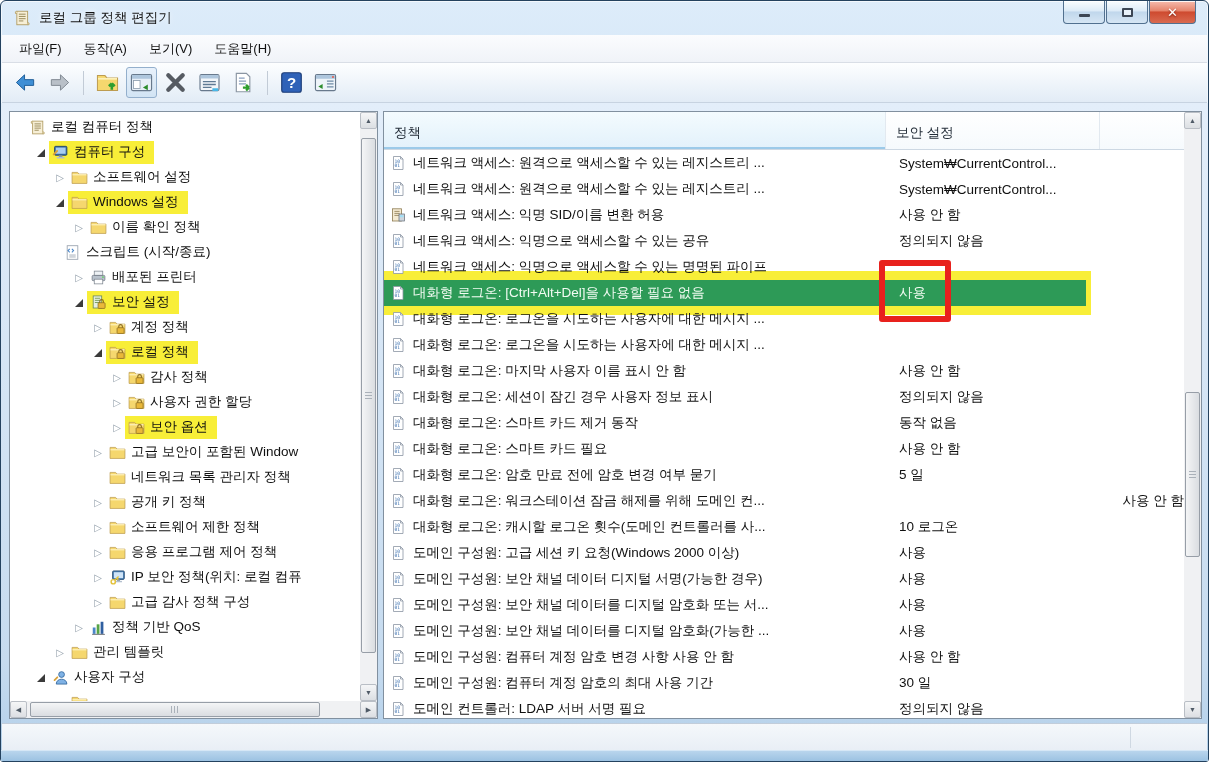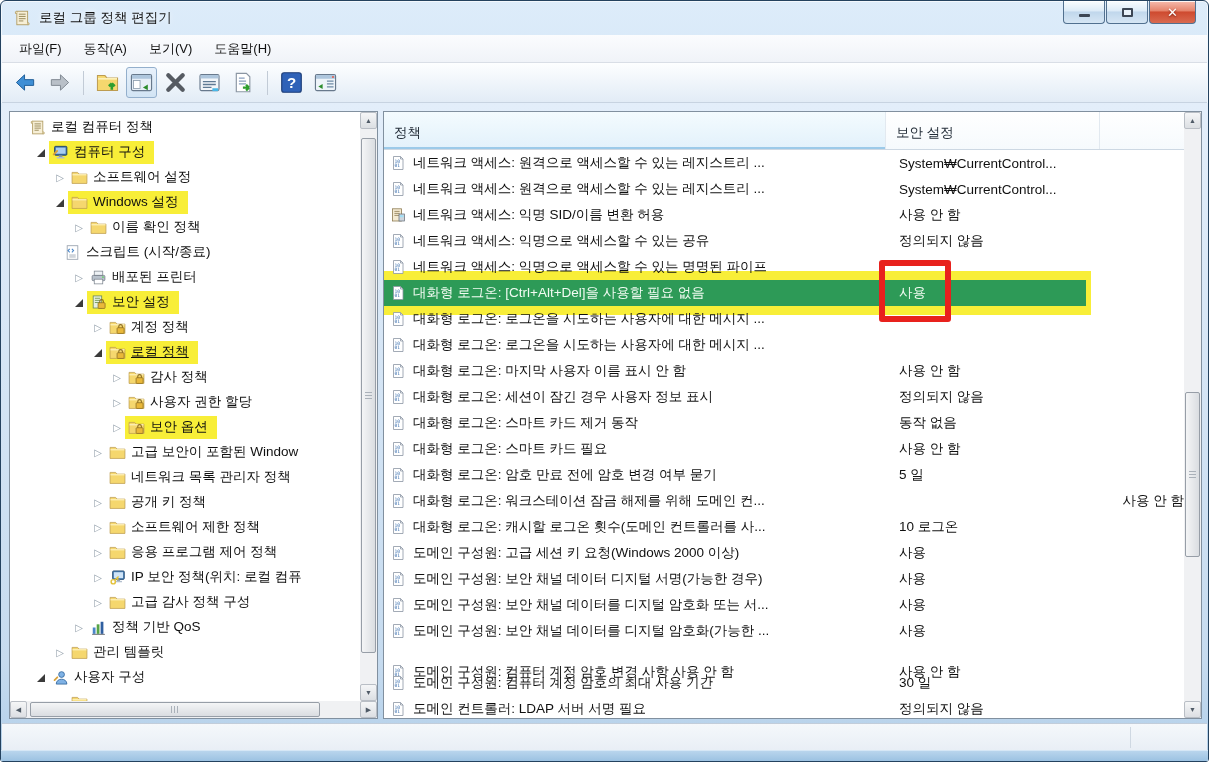--- a/index.html
+++ b/index.html
@@ -305,21 +305,21 @@
               <svg xmlns="http://www.w3.org/2000/svg" viewBox="0 0 16 16">
                 <path d="M1 3.2h5.2l1.4 1.6H15v8.8H1z" fill="#f5d76e" stroke="#bd9c50" stroke-width=".7"></path>
                 <path d="M1.4 5.4h13.2" stroke="#fdf0b8" stroke-width="1.2"></path>
                 <rect x="7.6" y="8.2" width="6.6" height="5.4" rx="0.8" fill="#e9b83a" stroke="#8a6a1e" stroke-width=".7"></rect>
                 <path d="M9.2 8.2V7a1.7 1.7 0 013.4 0v1.2" fill="none" stroke="#8a6a1e" stroke-width="1"></path>
               </svg>
             </span>
             <span class="tlabel">계정 정책</span>
           </span>
         </div>
-        <div class="trow" style="padding-left: 80px; text-decoration: underline;">
+        <div class="trow" style="padding-left: 80px;">
           <span class="exp exp-open"></span>
           <span class="hlwrap hl">
             <span class="ticon">
               <svg xmlns="http://www.w3.org/2000/svg" viewBox="0 0 16 16">
                 <path d="M1 3.2h5.2l1.4 1.6H15v8.8H1z" fill="#f5d76e" stroke="#bd9c50" stroke-width=".7"></path>
                 <path d="M1.4 5.4h13.2" stroke="#fdf0b8" stroke-width="1.2"></path>
                 <rect x="7.6" y="8.2" width="6.6" height="5.4" rx="0.8" fill="#e9b83a" stroke="#8a6a1e" stroke-width=".7"></rect>
                 <path d="M9.2 8.2V7a1.7 1.7 0 013.4 0v1.2" fill="none" stroke="#8a6a1e" stroke-width="1"></path>
               </svg>
             </span>
@@ -799,21 +799,21 @@
                 <path d="M3.5 1.5h7L13 4v10.5H3.5z" fill="#fff" stroke="#8b96a3" stroke-width=".8"></path>
                 <path d="M10.5 1.5V4H13" fill="none" stroke="#8b96a3" stroke-width=".8"></path>
                 <text x="4.5" y="7.6" font-size="4.6" fill="#3a6fae" font-family="monospace">10</text>
                 <text x="4.5" y="12.4" font-size="4.6" fill="#3a6fae" font-family="monospace">01</text>
               </svg>
             </span>
             <span>도메인 구성원: 보안 채널 데이터를 디지털 암호화(가능한 ...</span>
           </div>
           <div class="c2">사용</div>
         </div>
-        <div class="lrow" style="top: 509px; text-align: right;">
+        <div class="lrow" style="top: 494px; text-align: right;">
           <div class="c1">
             <span class="ricon">
               <svg xmlns="http://www.w3.org/2000/svg" viewBox="0 0 16 16">
                 <path d="M3.5 1.5h7L13 4v10.5H3.5z" fill="#fff" stroke="#8b96a3" stroke-width=".8"></path>
                 <path d="M10.5 1.5V4H13" fill="none" stroke="#8b96a3" stroke-width=".8"></path>
                 <text x="4.5" y="7.6" font-size="4.6" fill="#3a6fae" font-family="monospace">10</text>
                 <text x="4.5" y="12.4" font-size="4.6" fill="#3a6fae" font-family="monospace">01</text>
               </svg>
             </span>
             <span>도메인 구성원: 컴퓨터 계정 암호 변경 사항 사용 안 함</span>

